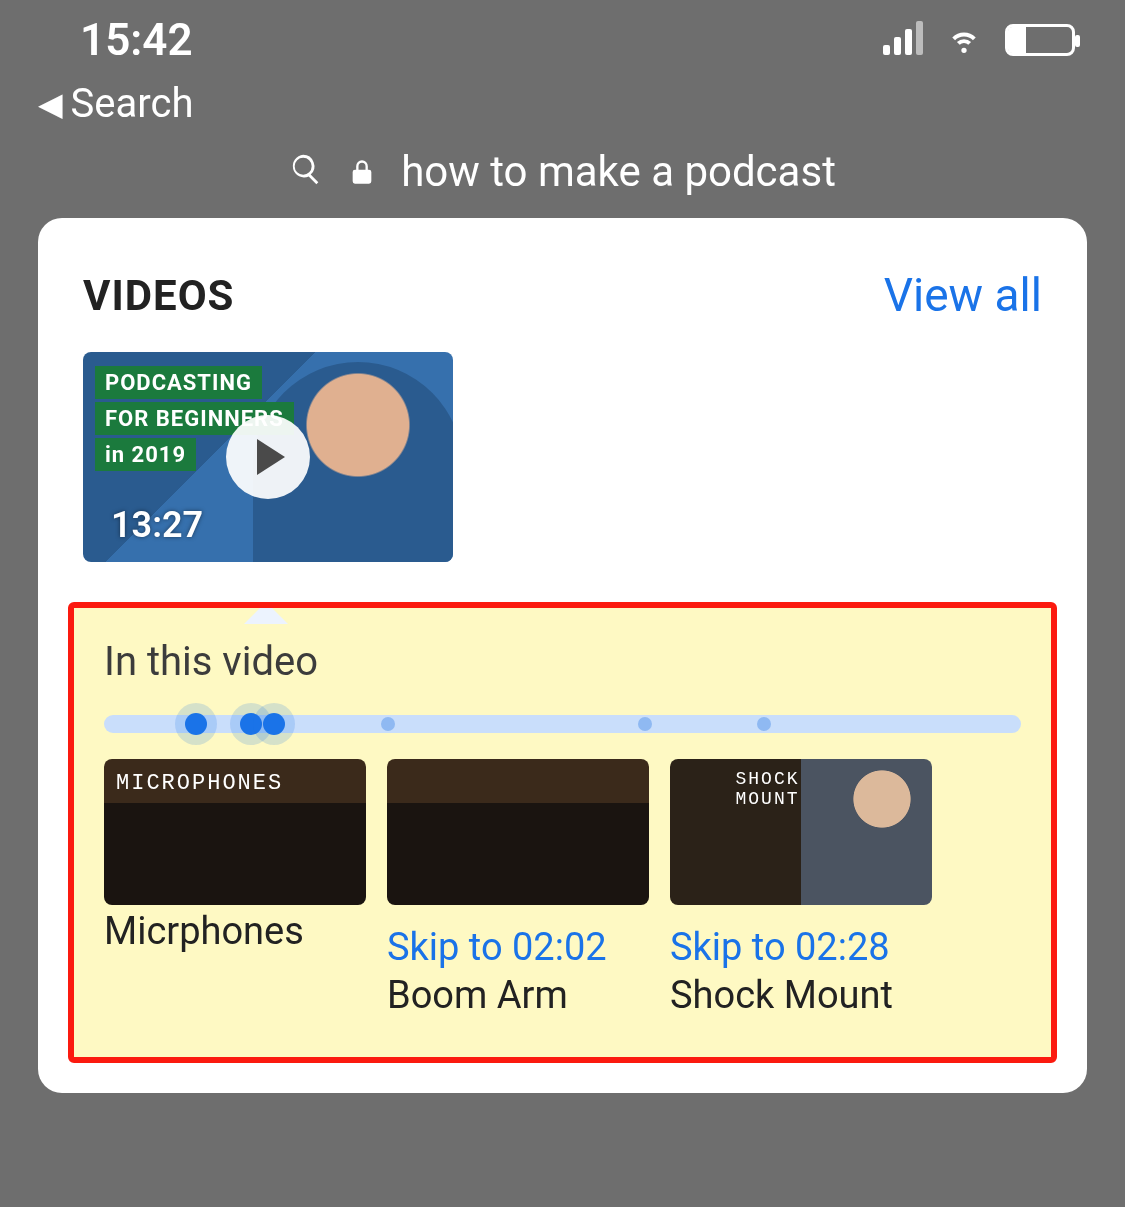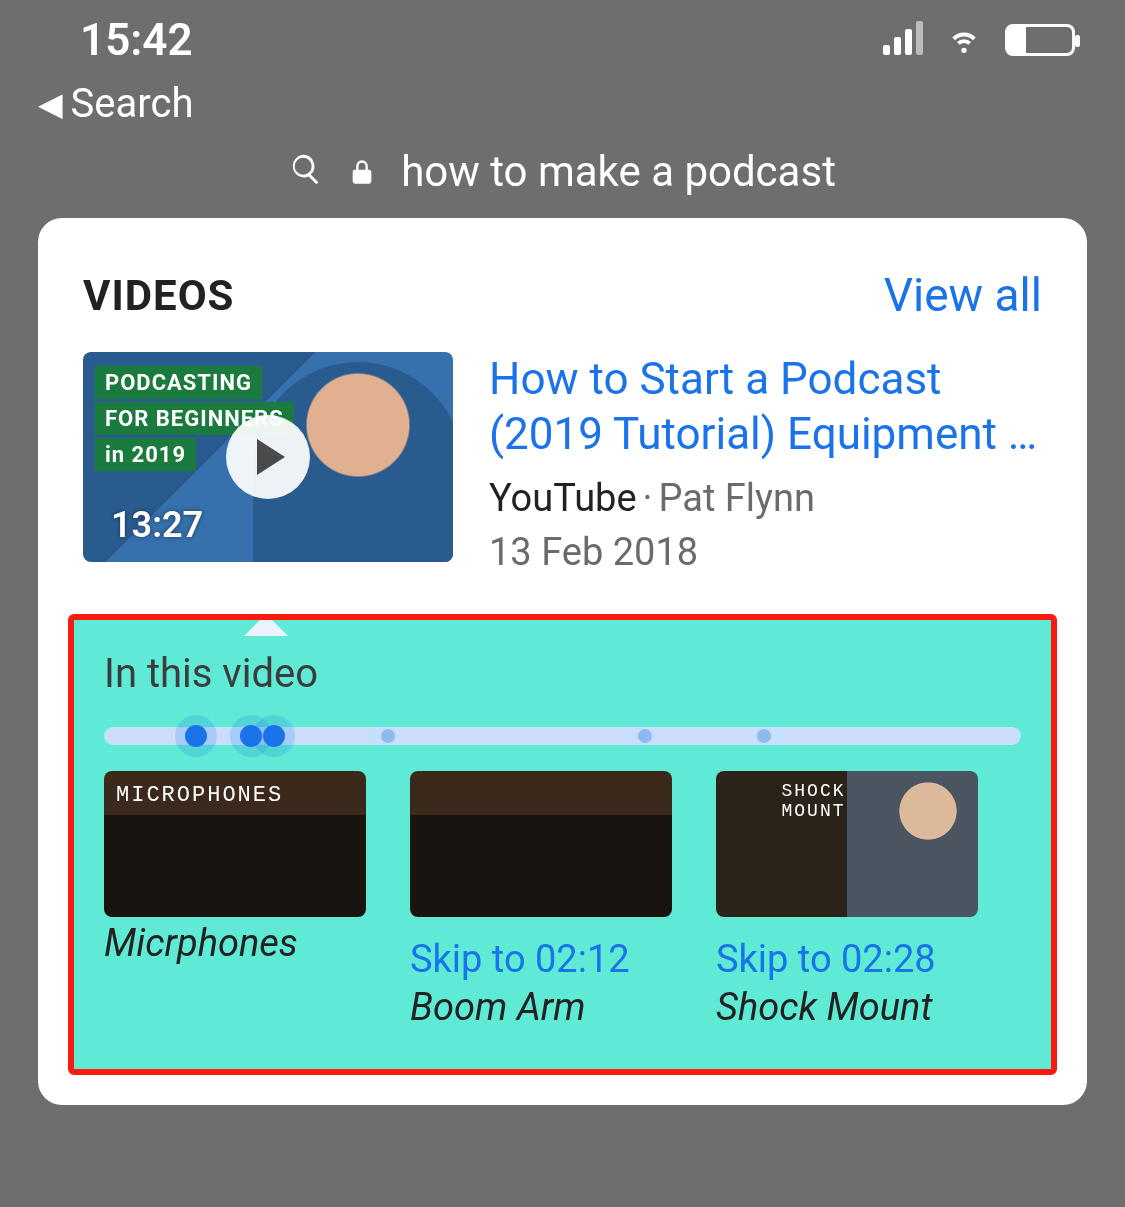--- a/index.html
+++ b/index.html
@@ -77,21 +77,21 @@
     font-weight: 700;
   }
   .view-all {
     color: #1a73e8;
     font-size: 46px;
     font-weight: 400;
   }
 
   .video-row {
     display:flex;
-    gap: 36px;
+    gap: 24px;
     padding: 0 45px;
     align-items: flex-start;
   }
   .thumb {
     width: 370px; height: 210px;
     background: linear-gradient(135deg, #2a5b8f 40%, #3670ad 40%);
     border-radius: 8px;
     position: relative;
     flex: 0 0 auto;
     overflow:hidden;
@@ -145,21 +145,21 @@
     margin-bottom: 10px;
   }
   .video-source .channel { color:#6b6b6b; }
   .video-source .dot { color:#6b6b6b; padding: 0 6px; }
   .video-date { font-size: 38px; color:#6b6b6b; }
 
   .chapters-wrap {
     margin: 40px 30px 0 30px;
     border: 6px solid #fb1a0f;
     border-radius: 6px;
-    background: #5eead4;
+    background: #fef9c3;
     padding: 30px 0 40px 30px;
     position: relative;
     overflow:hidden;
   }
   .chapters-wrap .caret {
     position:absolute;
     top:-6px; left:170px;
     width:0;height:0;
     border-left: 22px solid transparent;
     border-right: 22px solid transparent;
@@ -179,21 +179,21 @@
   .tm-dot {
     position:absolute; top:50%; transform:translate(-50%,-50%);
     border-radius:50%;
     background:#1a73e8;
   }
   .tm-dot.big { width:22px; height:22px; box-shadow: 0 0 0 10px rgba(26,115,232,0.18);}
   .tm-dot.small { width:14px; height:14px; background:#8fb9f2; }
 
   .chapter-row {
     display:flex;
-    gap: 44px;
+    gap: 21px;
     overflow:hidden;
   }
   .chapter {
     flex: 0 0 auto;
     width: 262px;
   }
   .ch-thumb {
     width: 262px; height: 146px;
     background: linear-gradient(180deg,#3b2a1b 30%, #1a1410 30%);
     border-radius: 8px;
@@ -215,21 +215,20 @@
   .ch-skip {
     color:#1a73e8;
     font-size: 38px;
     margin-top: 20px;
     white-space:nowrap;
   }
   .ch-name {
     color:#222;
     font-size: 38px;
     margin-top: 4px;
-    font-style: italic;
   }
   .chapter.cut { width: 60px; }
   .chapter.cut .ch-thumb { width:60px; background:#2b2218; }
 </style>
 </head>
 <body>
 
 <div class="status-bar">
   <div class="status-time">15:42</div>
   <div class="status-spacer"></div>
@@ -278,27 +277,20 @@
 
   <div class="video-row">
     <div class="thumb">
       <div class="person"></div>
       <div class="tag t1">PODCASTING</div>
       <div class="tag t2">FOR BEGINNERS</div>
       <div class="tag t3">in 2019</div>
       <div class="play"></div>
       <div class="duration">13:27</div>
     </div>
-    <div class="video-meta">
-      <div class="video-title">How to Start a Podcast (2019 Tutorial) Equipment …</div>
-      <div class="video-source">
-        <span>YouTube</span><span class="dot">·</span><span class="channel">Pat Flynn</span>
-      </div>
-      <div class="video-date">13 Feb 2018</div>
-    </div>
   </div>
 
   <div class="chapters-wrap">
     <div class="caret"></div>
     <div class="chapters-title">In this video</div>
     <div class="timeline" id="timeline">
         <div class="tm-dot big" style="left: 10%;"></div>
         <div class="tm-dot big" style="left: 16%;"></div>
         <div class="tm-dot big" style="left: 18.5%;"></div>
         <div class="tm-dot small" style="left: 31%;"></div>
@@ -307,21 +299,21 @@
       </div>
     <div class="chapter-row" id="chapter-row">
         <div class="chapter">
           <div class="ch-thumb mic">
             <div class="overlay-label">MICROPHONES</div>
           </div>
           <div class="ch-name">Micrphones</div>
         </div>
         <div class="chapter">
           <div class="ch-thumb boom"></div>
-          <div class="ch-skip">Skip to 02:12</div>
+          <div class="ch-skip">Skip to 02:02</div>
           <div class="ch-name">Boom Arm</div>
         </div>
         <div class="chapter">
           <div class="ch-thumb shockmount">
             <div class="overlay-label">SHOCK MOUNT</div>
             <div class="head"></div>
           </div>
           <div class="ch-skip">Skip to 02:28</div>
           <div class="ch-name">Shock Mount</div>
         </div>

